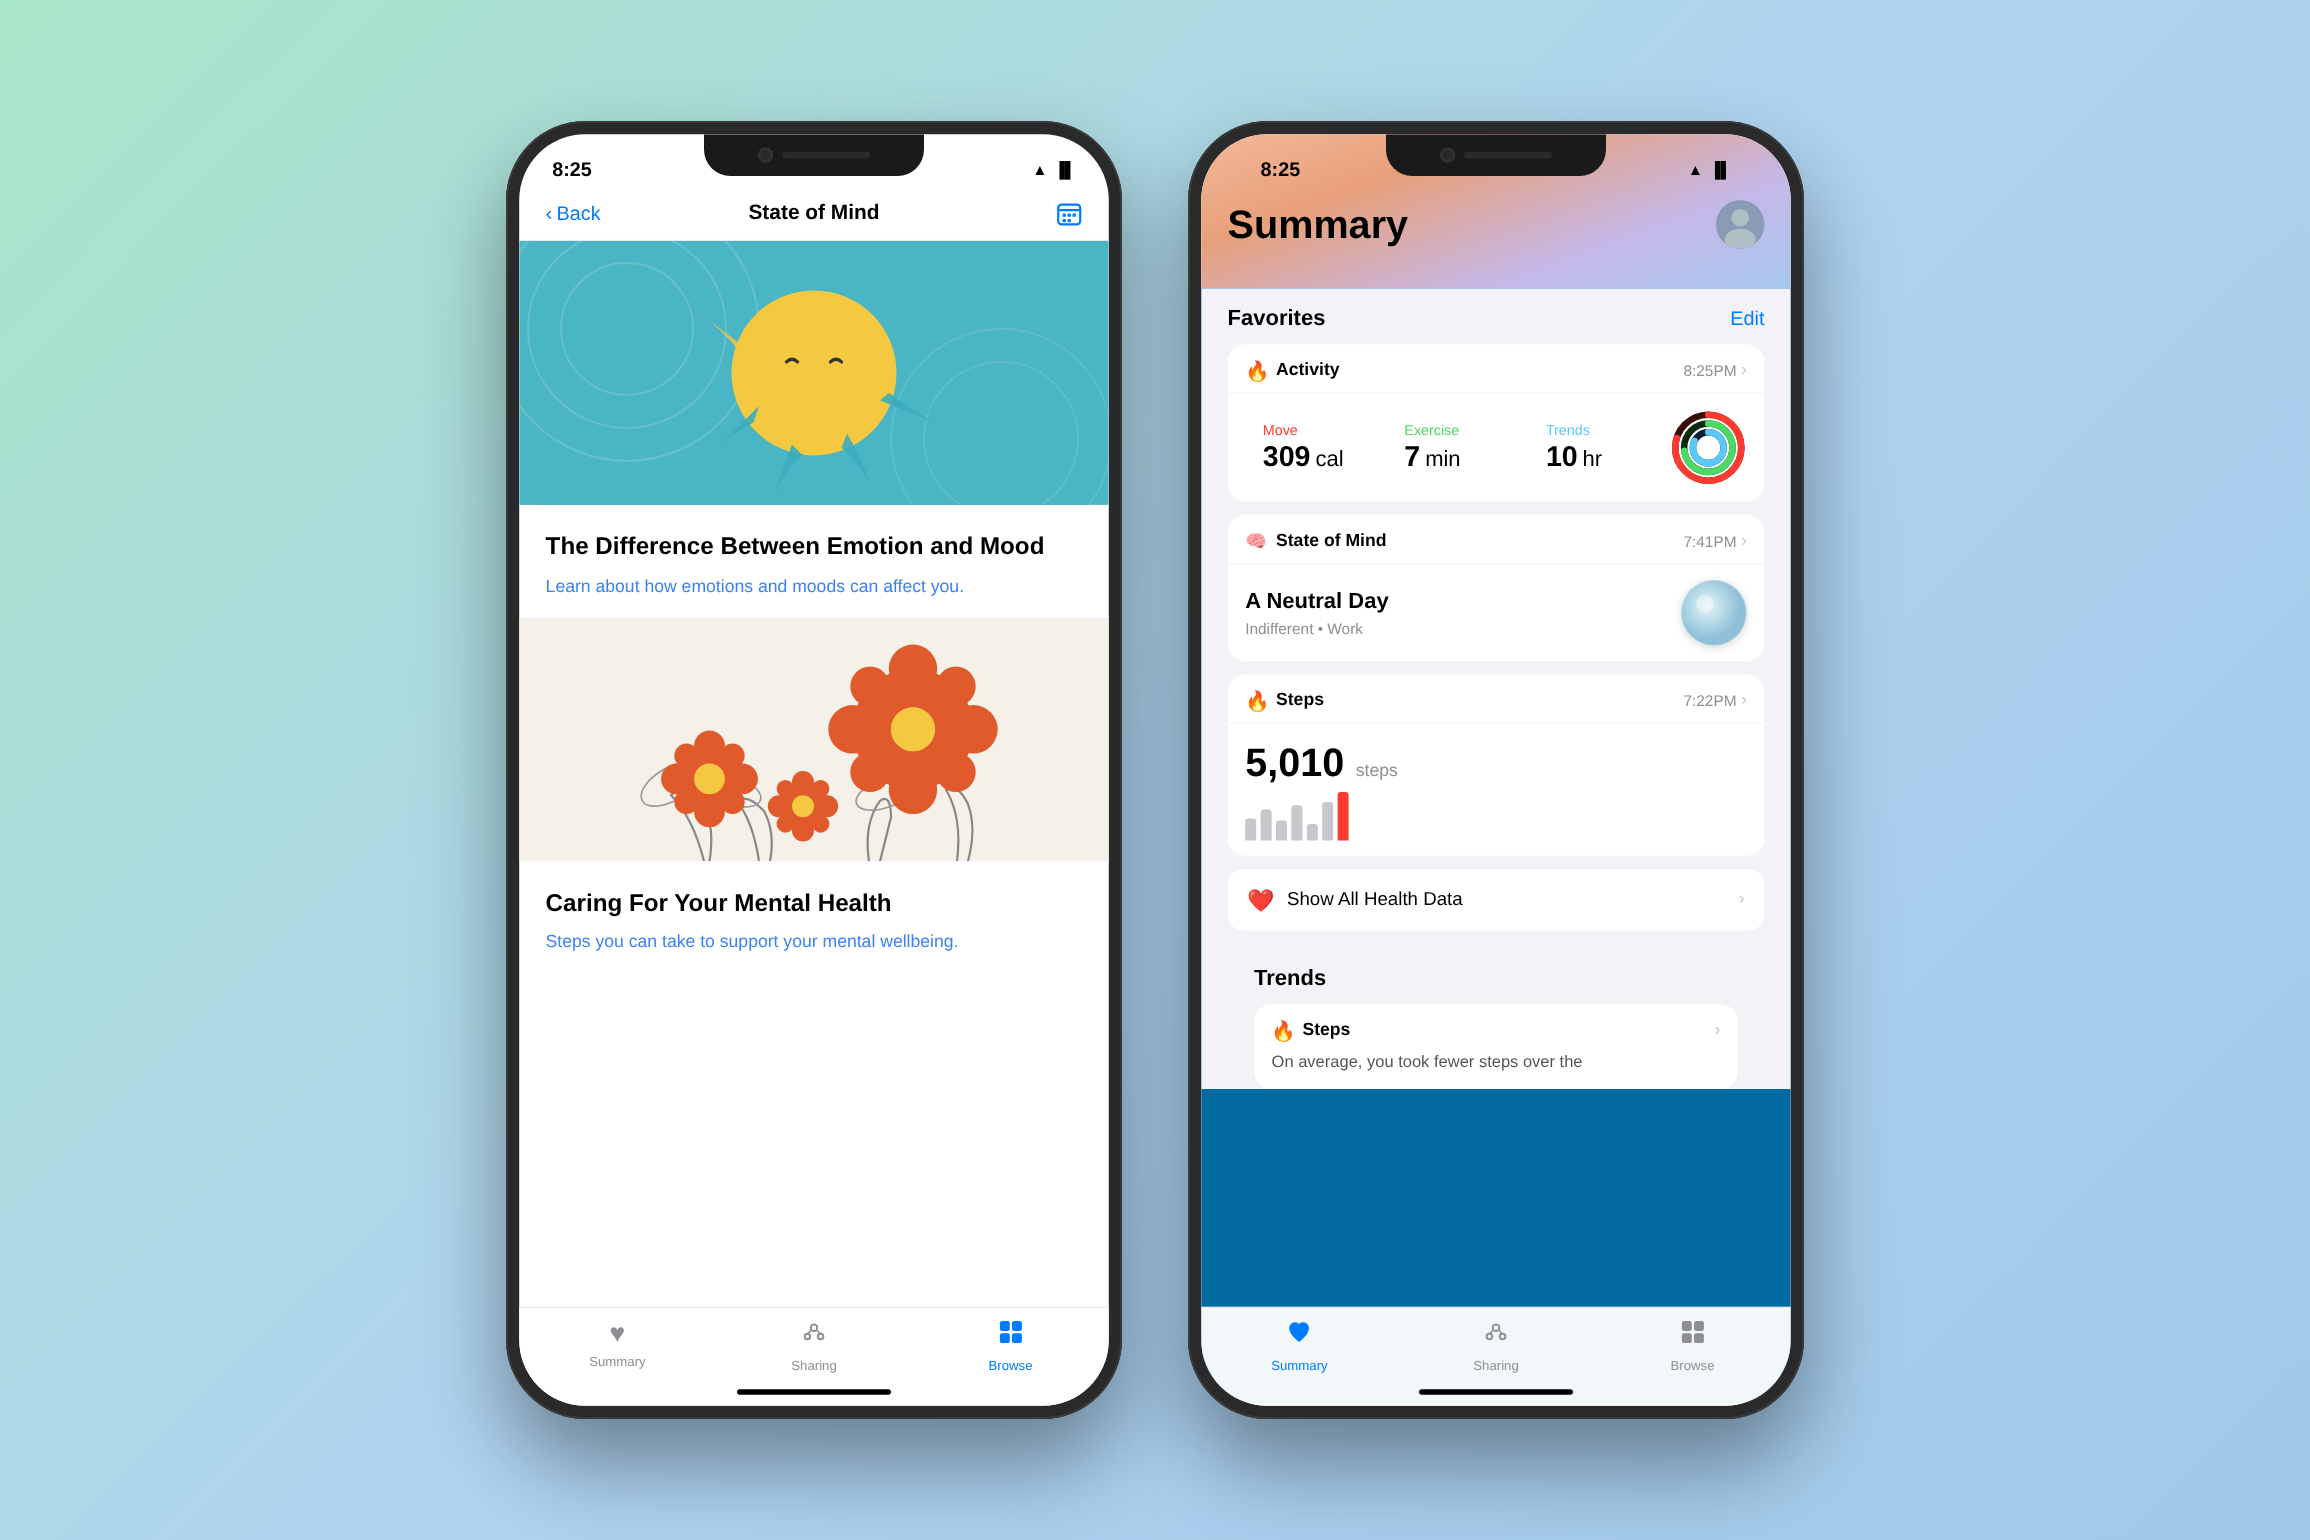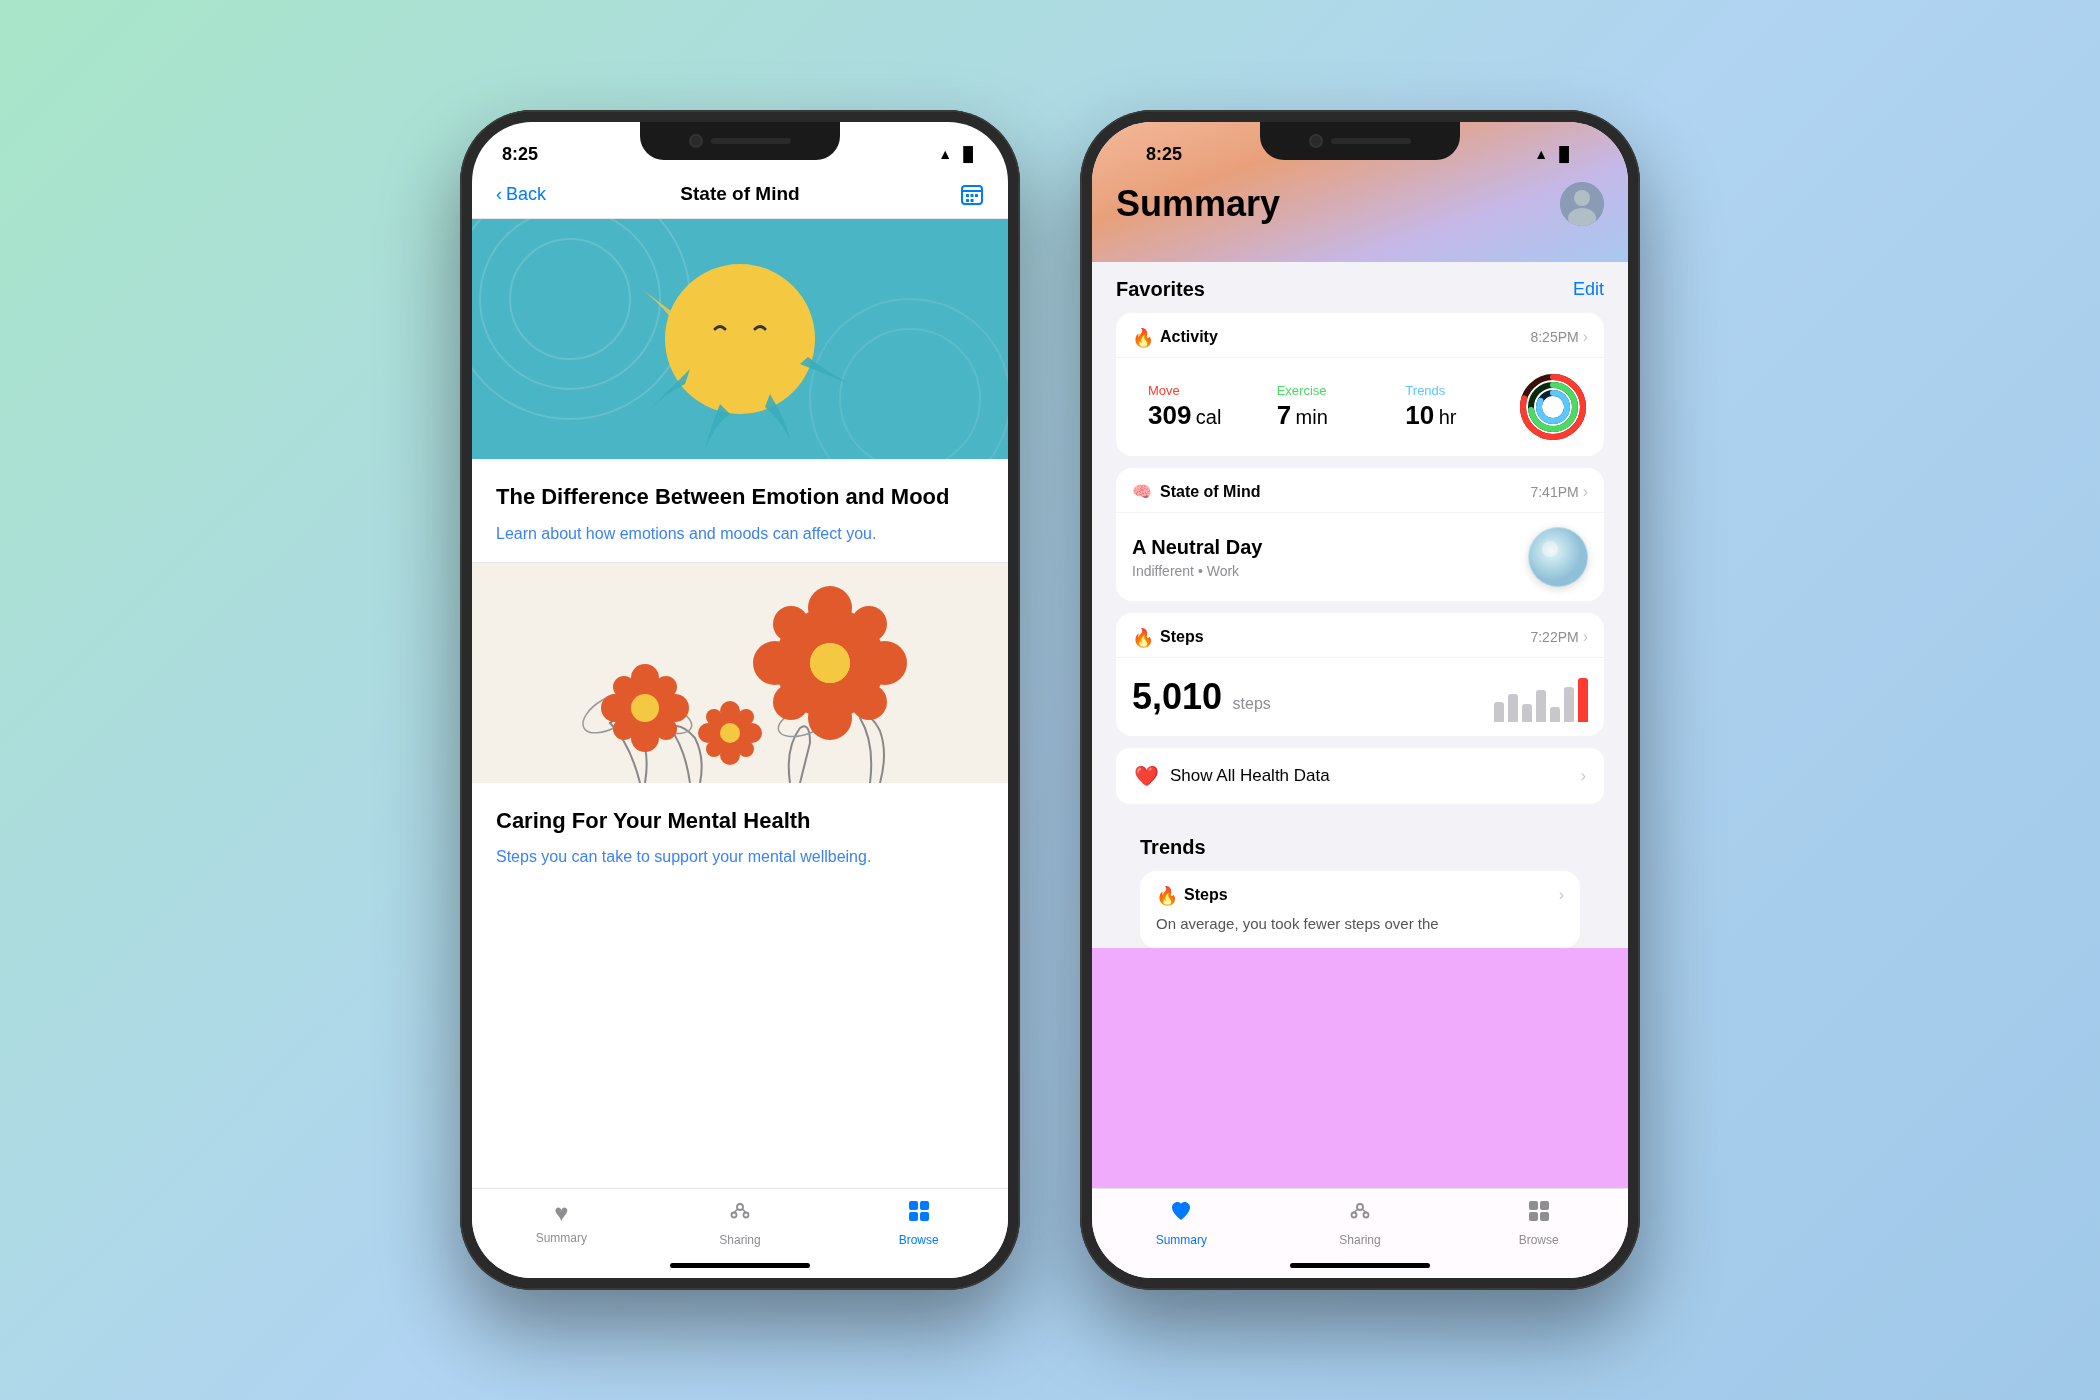--- a/index.html
+++ b/index.html
@@ -377,21 +377,22 @@
       width: 60px;
       height: 60px;
       border-radius: 50%;
       background: radial-gradient(circle at 40% 40%, #e8f4f8, #b8dce8, #90c0d8);
       box-shadow: 0 2px 8px rgba(0,0,0,0.15);
     }
     .steps-card-body {
       padding: 14px 16px;
       display: flex;
       justify-content: space-between;
-      align-items: center;
+      align-items: flex-start;
+      flex-direction: column;
     }
     .steps-value {
       font-size: 36px;
       font-weight: 700;
       color: #000;
     }
     .steps-unit {
       font-size: 16px;
       font-weight: 400;
       color: #8e8e93;
@@ -455,21 +456,21 @@
     }
     .trends-card-body {
       padding: 0 16px 14px;
       font-size: 15px;
       color: #555;
       line-height: 1.4;
     }
     .summary-content {
       overflow-y: hidden;
       height: calc(100% - 52px - 90px);
-      background: #f0abfc;
+      background: #0369a1;
     }
   </style>
 </head>
 <body>
 
 <div class="phones-container">
 
   <div class="phone">
     <div class="phone-screen phone1-screen">
 

